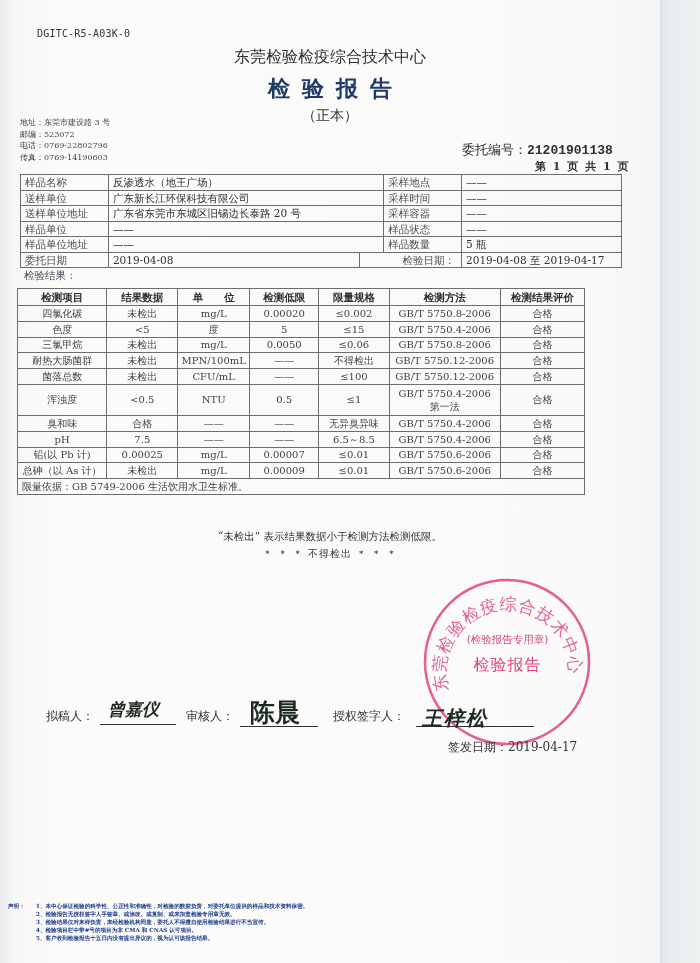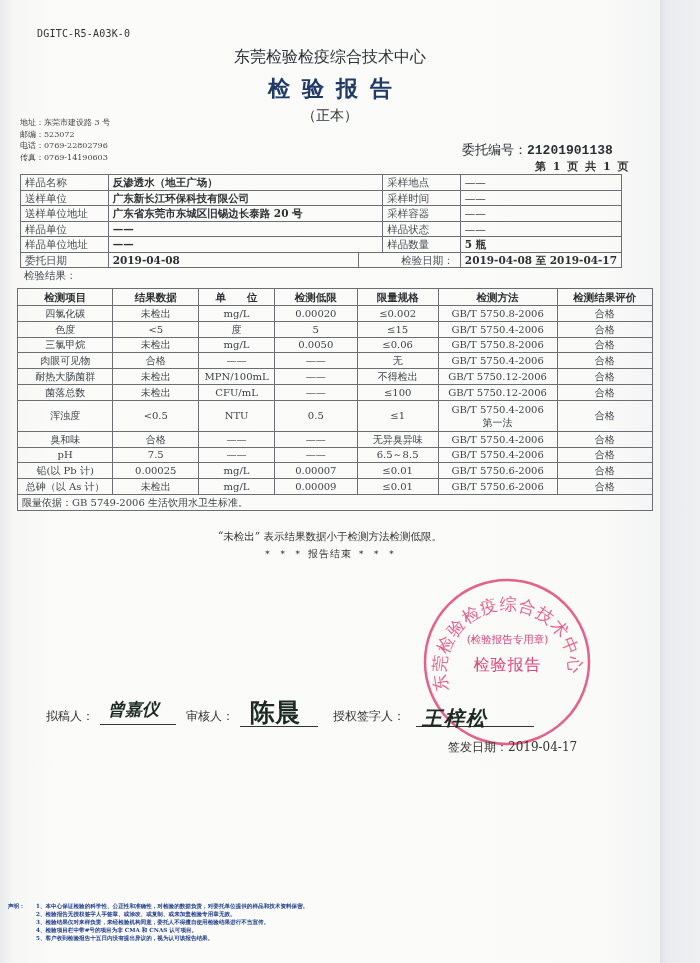--- a/index.html
+++ b/index.html
@@ -25,24 +25,24 @@
   .original { left: 0; width: 660px; top: 107px; text-align: center; font-family: "DejaVu Sans", sans-serif; font-size: 14px; color: #2d3036; }
   .contact { left: 20px; top: 106px; font-size: 8px; line-height: 11.5px; color: #444; margin-top: 11px; }
   .commission { left: 462px; top: 141px; font-size: 13px; color: #2c2f33; }
   .commission .num { font-family: "Liberation Mono", monospace; font-weight: bold; font-size: 13px; }
   .pageinfo { left: 527px; top: 159px; font-size: 11px; font-weight: bold; color: #333; letter-spacing: 1.5px; margin-left: 8px; }
 
   table { border-collapse: collapse; }
   .info-table { left: 20px; top: 174px; width: 602px; }
   .info-table td { border: 1px solid #6c6e72; height: 15.5px; font-size: 10.5px; padding: 0 4px; white-space: nowrap; line-height: 14px; }
   .lbl { color: #4a4e55; }
-  .val { font-weight: bold; color: #2d2f33; }
+  .val { font-weight: normal; color: #2d2f33; }
   .results-label { left: 24px; top: 269px; font-size: 10.5px; color: #4a4e55; }
 
-  .res-table { left: 17px; top: 288px; width: 636px; }
+  .res-table { left: 17px; top: 288px; width: 568px; }
   .res-table th, .res-table td { border: 1px solid #6c6e72; font-size: 10px; text-align: center; height: 15.8px; line-height: 13px; padding: 0 2px; white-space: nowrap; }
   .res-table th { font-weight: bold; color: #2d2f33; font-size: 10.5px; height: 17px; }
   .res-table td { color: #3e4248; }
   .res-table td.foot { text-align: left; padding-left: 4px; }
   .note { left: 0; width: 660px; top: 530px; text-align: center; font-size: 10.5px; color: #333; }
   .end { left: 0; width: 660px; top: 547px; text-align: center; font-size: 10px; color: #333; letter-spacing: 1px; }
 
   .stamp { left: 420px; top: 575px; width: 175px; height: 175px; }
   .sign-row { top: 708px; font-size: 12px; color: #333; }
   .sign-line { position: absolute; border-bottom: 1px solid #333; height: 1px; }
@@ -169,29 +169,20 @@
       <tr>
           <td>三氯甲烷</td>
           <td>未检出</td>
           <td>mg/L</td>
           <td>0.0050</td>
           <td>≤0.06</td>
           <td>GB/T 5750.8-2006</td>
           <td>合格</td>
         </tr>
       <tr>
-          <td>肉眼可见物</td>
-          <td>合格</td>
-          <td>——</td>
-          <td>——</td>
-          <td>无</td>
-          <td>GB/T 5750.4-2006</td>
-          <td>合格</td>
-        </tr>
-      <tr>
           <td>耐热大肠菌群</td>
           <td>未检出</td>
           <td>MPN/100mL</td>
           <td>——</td>
           <td>不得检出</td>
           <td>GB/T 5750.12-2006</td>
           <td>合格</td>
         </tr>
       <tr>
           <td>菌落总数</td>
@@ -250,21 +241,21 @@
           <td>GB/T 5750.6-2006</td>
           <td>合格</td>
         </tr>
       <tr>
           <td class="foot" colspan="7">限量依据：GB 5749-2006 生活饮用水卫生标准。</td>
         </tr>
     </tbody>
   </table>
 
   <div class="abs note">“未检出” 表示结果数据小于检测方法检测低限。</div>
-  <div class="abs end">＊ ＊ ＊ 报告结束 ＊ ＊ ＊</div>
+  <div class="abs end">＊ ＊ ＊ 不得检出 ＊ ＊ ＊</div>
 
   <div class="abs stamp">
     <svg width="175" height="175" viewBox="0 0 175 175">
       <defs>
         <path id="ringPath" d="M 30 120 A 62 62 0 1 1 145 120"></path>
       </defs>
       <circle cx="87" cy="87" r="82" fill="none" stroke="#e0457a" stroke-width="2.5" opacity="0.85"></circle>
       <text font-family="DejaVu Sans, sans-serif" font-size="17" fill="#e0457a" opacity="0.85" letter-spacing="1">
         <textPath href="#ringPath" startOffset="2%">东莞检验检疫综合技术中心</textPath>
       </text>

